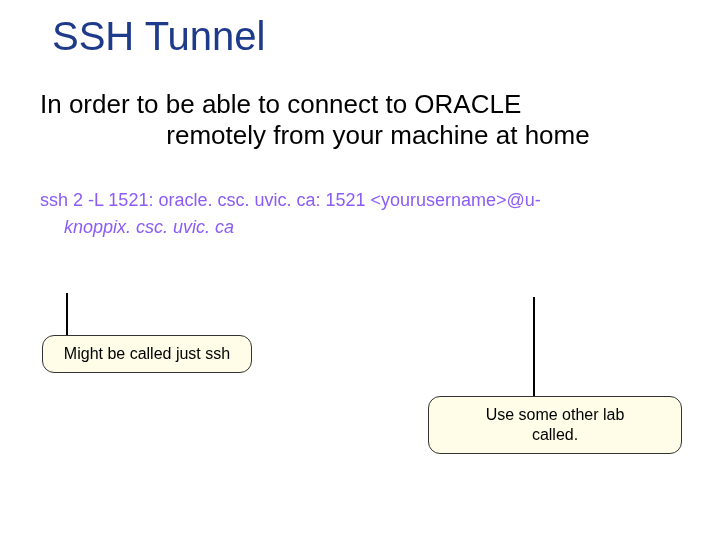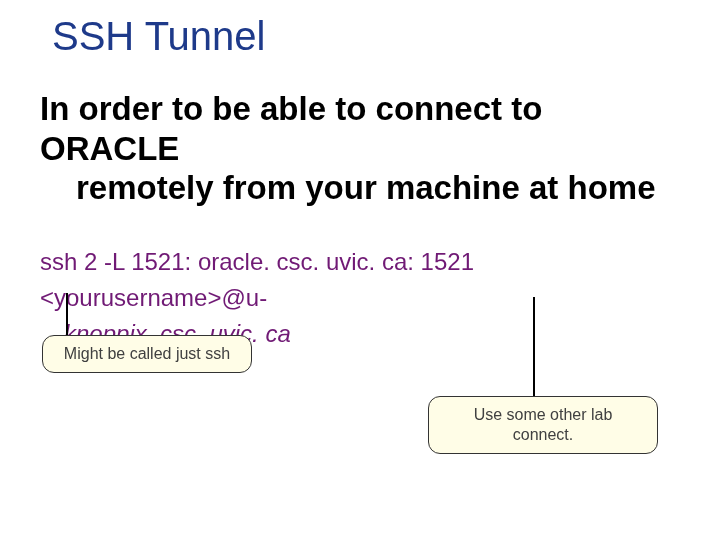--- a/index.html
+++ b/index.html
@@ -23,60 +23,60 @@
     }
     .title {
       font-size: 40px;
       font-weight: normal;
       color: #1e3a8a;
       margin-left: 12px;
       margin-top: 6px;
       margin-bottom: 30px;
     }
     .body-text {
-      font-size: 33px;
+      font-size: 26px;
       color: #000;
       line-height: 1.2;
       margin-bottom: 36px;
-      font-weight: bold;
     }
     .body-text .indent {
       margin-left: 36px;
       display: block;
+      text-align: center;
     }
     .command {
-      font-size: 24px;
-      color: #701a75;
+      font-size: 18px;
+      color: #8b5cf6;
       line-height: 1.5;
     }
     .command .line2 {
       margin-left: 24px;
       display: block;
       font-style: italic;
     }
     .callout {
       position: absolute;
       background: #fffde7;
       border: 1.5px solid #333;
       border-radius: 12px;
       padding: 8px 14px;
       font-size: 16px;
-      color: #404040;
+      color: #000000;
       text-align: center;
       line-height: 1.25;
     }
     .callout1 {
       left: 42px;
       top: 335px;
       width: 210px;
     }
     .callout2 {
       left: 428px;
       top: 396px;
-      width: 230px;
+      width: 254px;
     }
     .connector {
       position: absolute;
       background: #000;
     }
     
     .conn1 {
       left: 66px;
       top: 293px;
       width: 2px;
@@ -108,15 +108,15 @@
 
   <div class="connector conn1"></div>
   <div class="connector conn2"></div>
 
   <div class="callout callout1">
     <div>Might be called just ssh</div>
   </div>
 
   <div class="callout callout2">
     <div>Use some other lab</div>
-    <div>connect.</div>
+    <div>called.</div>
   </div>
 </div>
 
 </body></html>

